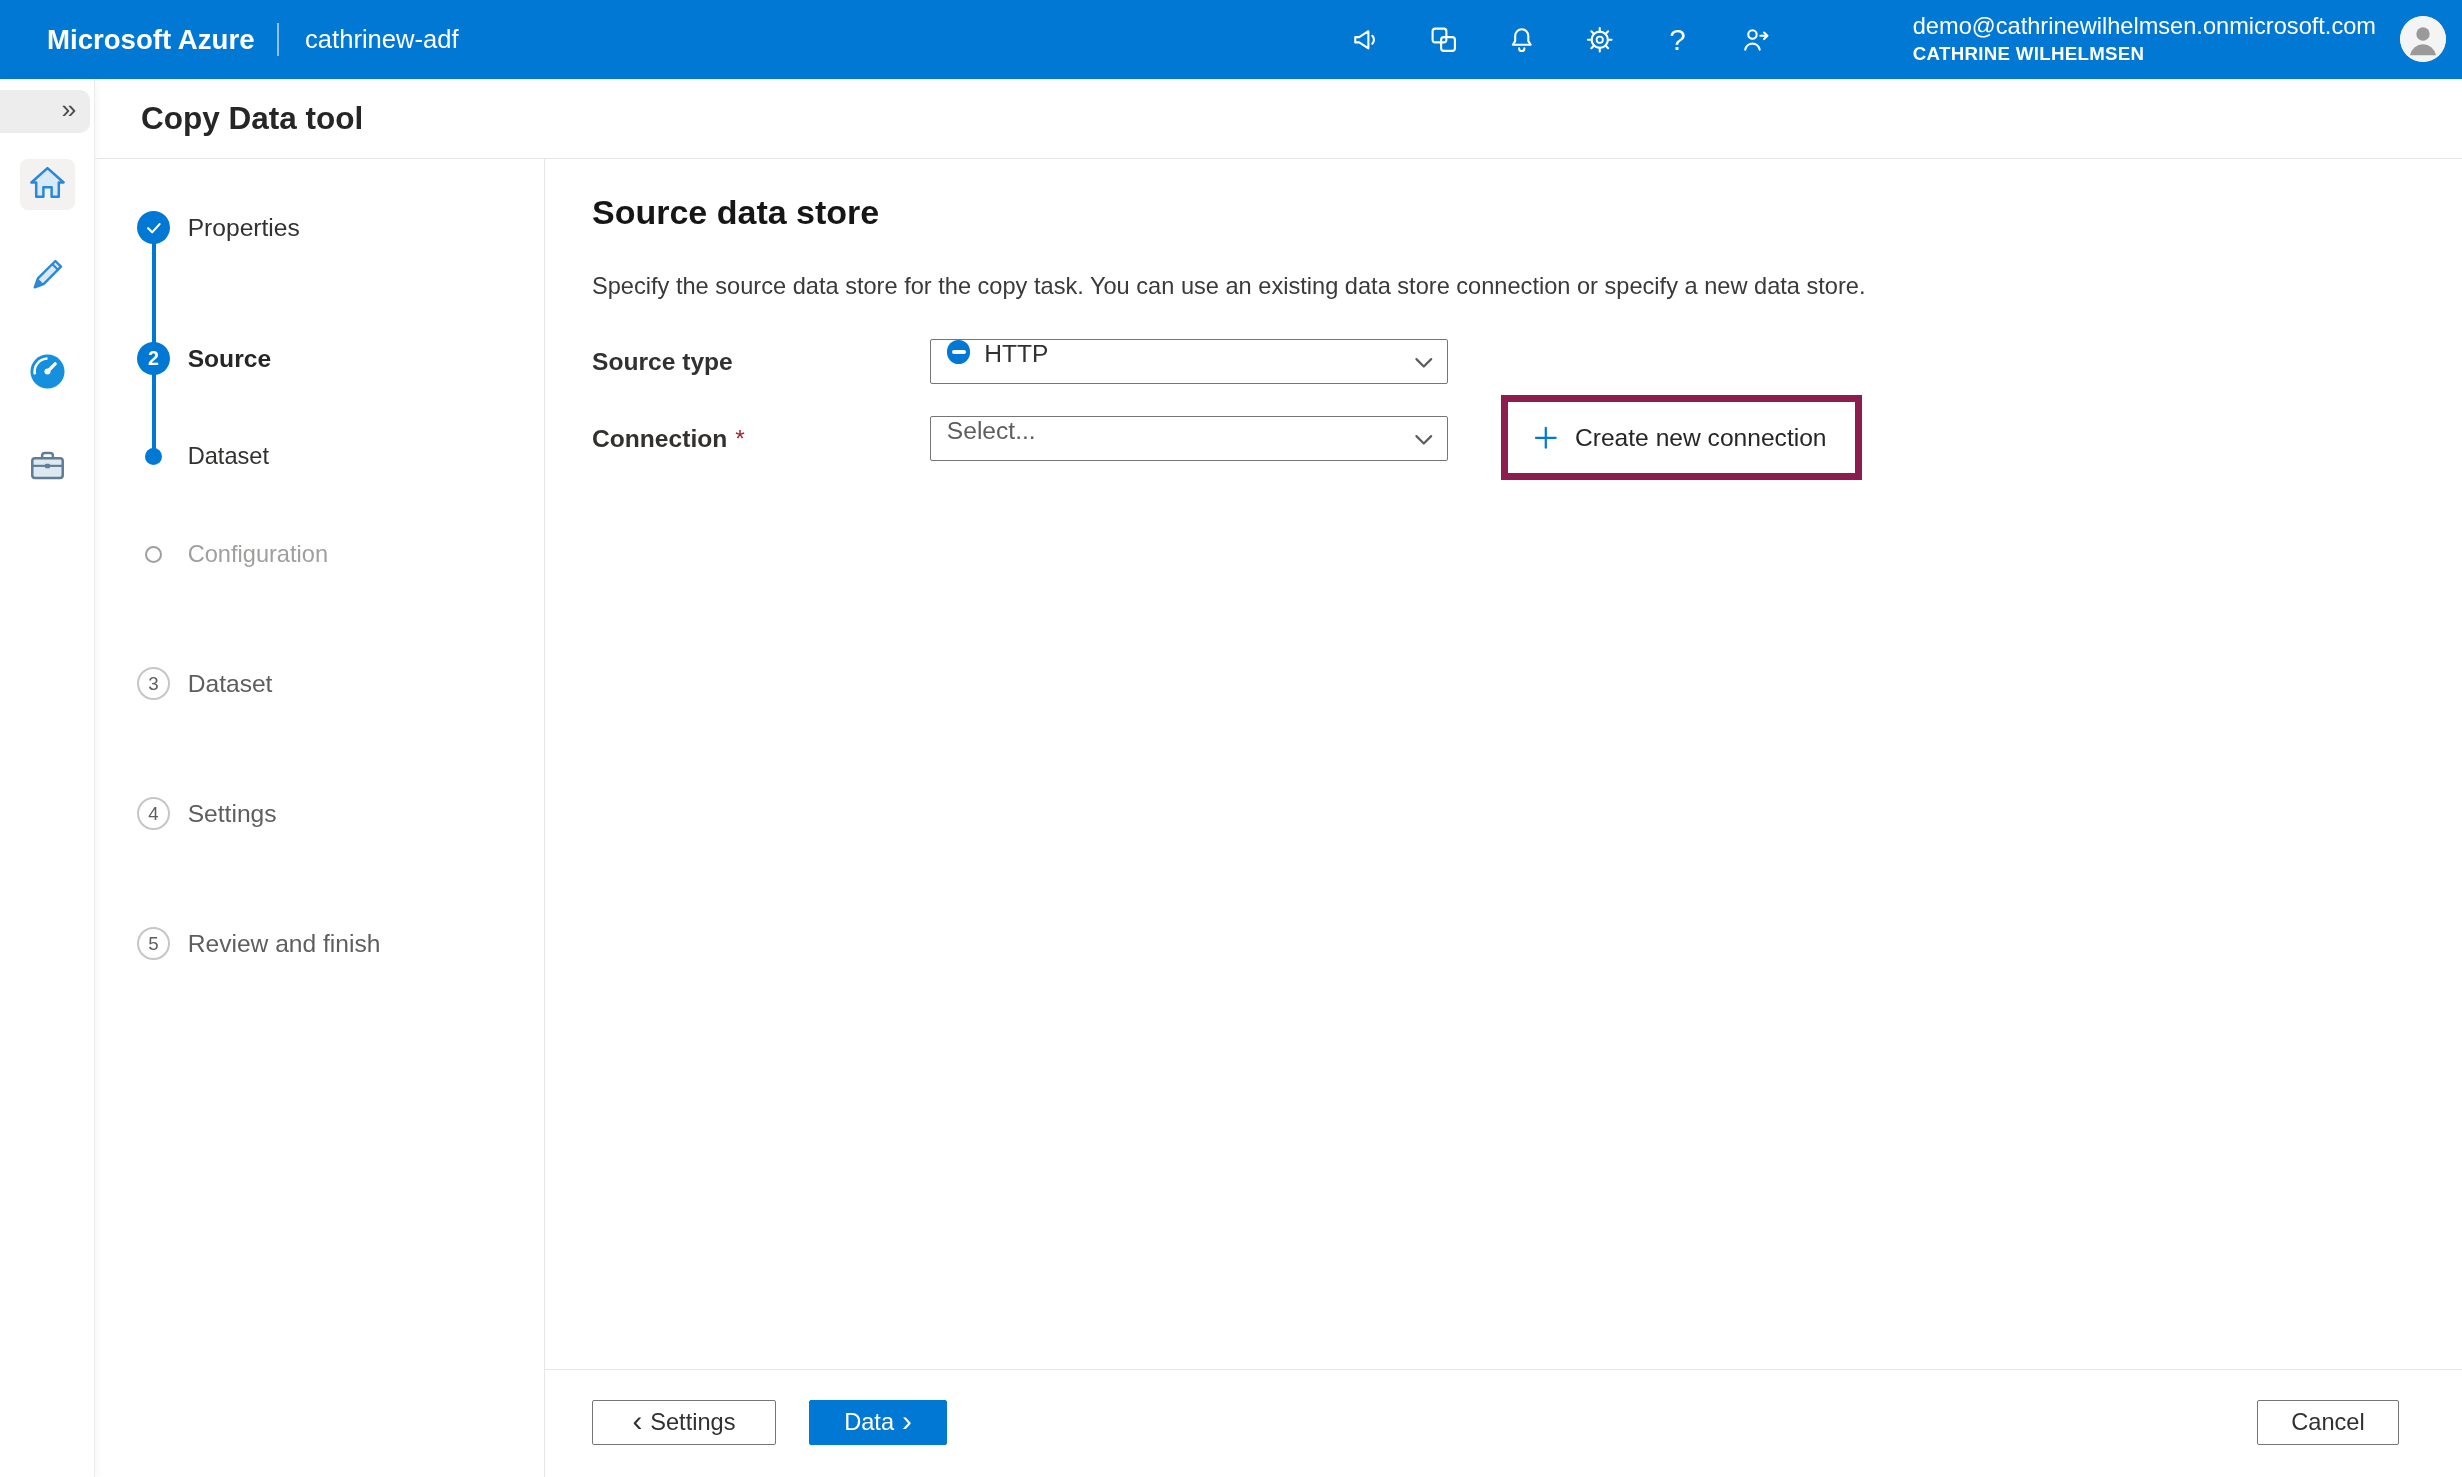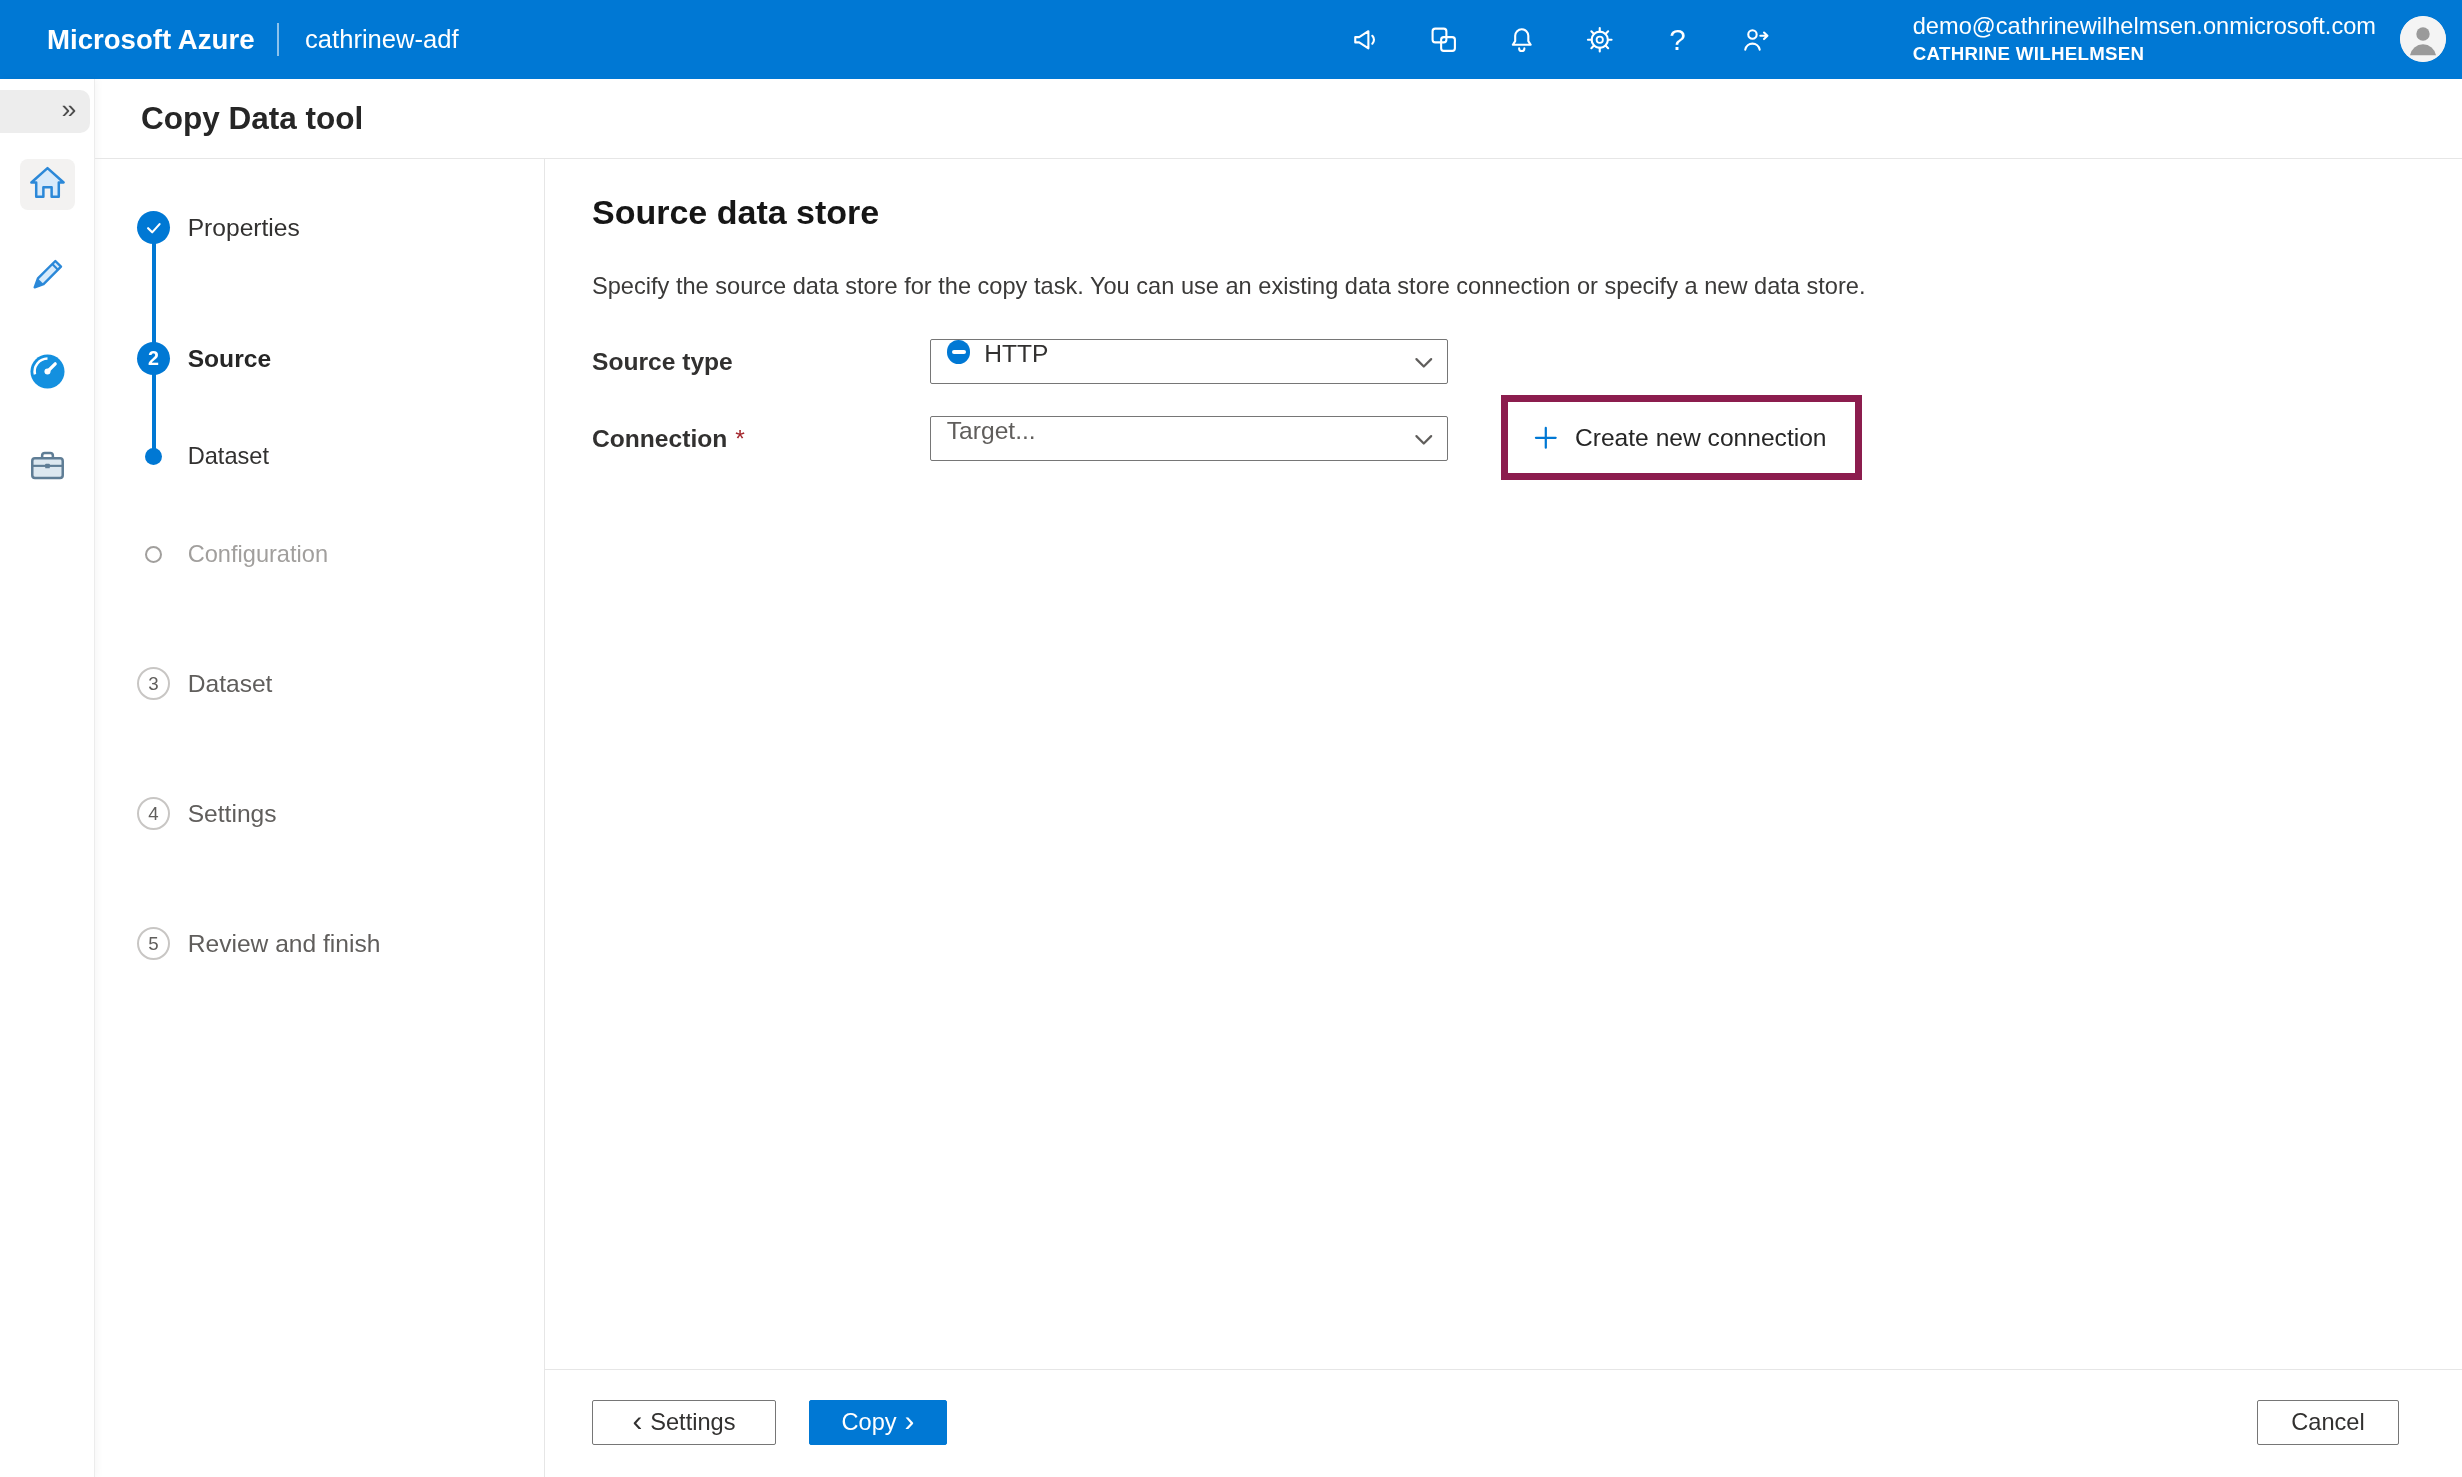--- a/index.html
+++ b/index.html
@@ -247,21 +247,21 @@
       <svg viewBox="0 0 16 16" width="23.6" height="23.6">
           <path d="M3 5.5 L8 10.5 L13 5.5" fill="none" stroke="#605e5c" stroke-width="1.5" stroke-linecap="round" stroke-linejoin="round"></path>
         </svg>
     </span>
   </div>
 
   <label class="field-label lbl-connection">
     <span>Connection</span><span class="required-mark">*</span>
   </label>
   <div class="dropdown dd-connection">
-    <span class="dropdown-placeholder">Target...</span>
+    <span class="dropdown-placeholder">Select...</span>
     <span class="dd-chevron">
       <svg viewBox="0 0 16 16" width="23.6" height="23.6">
           <path d="M3 5.5 L8 10.5 L13 5.5" fill="none" stroke="#605e5c" stroke-width="1.5" stroke-linecap="round" stroke-linejoin="round"></path>
         </svg>
     </span>
   </div>
 
   <div class="highlight-box">
     <button class="create-btn">
       <span class="plus-wrap">
@@ -274,21 +274,21 @@
   </div>
 
   <div class="footer-divider"></div>
 
   <button class="btn btn-secondary btn-prev">
     <span class="chev-glyph">‹</span>
     <span>Settings</span>
   </button>
 
   <button class="btn btn-primary btn-next">
-    <span>Copy</span>
+    <span>Data</span>
     <span class="chev-glyph">›</span>
   </button>
 
   <button class="btn btn-secondary btn-cancel">
     <span>Cancel</span>
   </button>
 
 </div>
 
 

